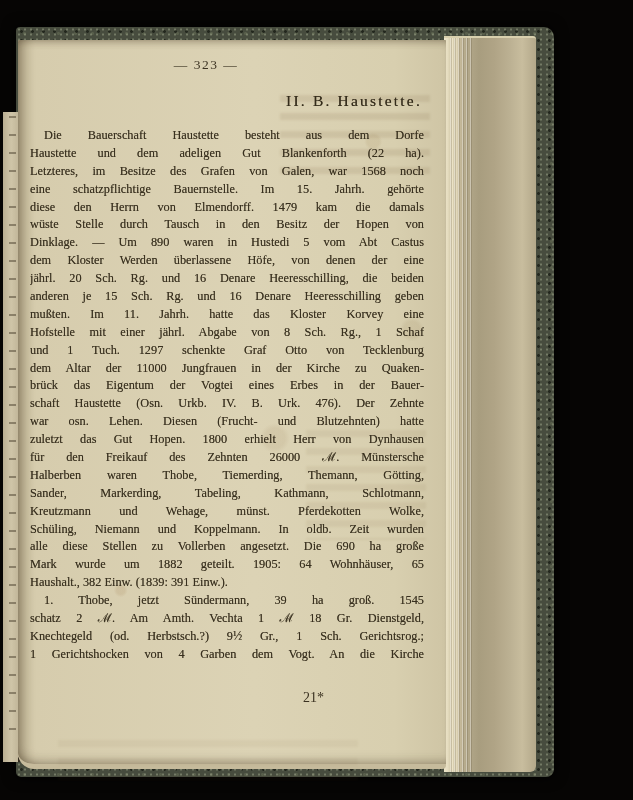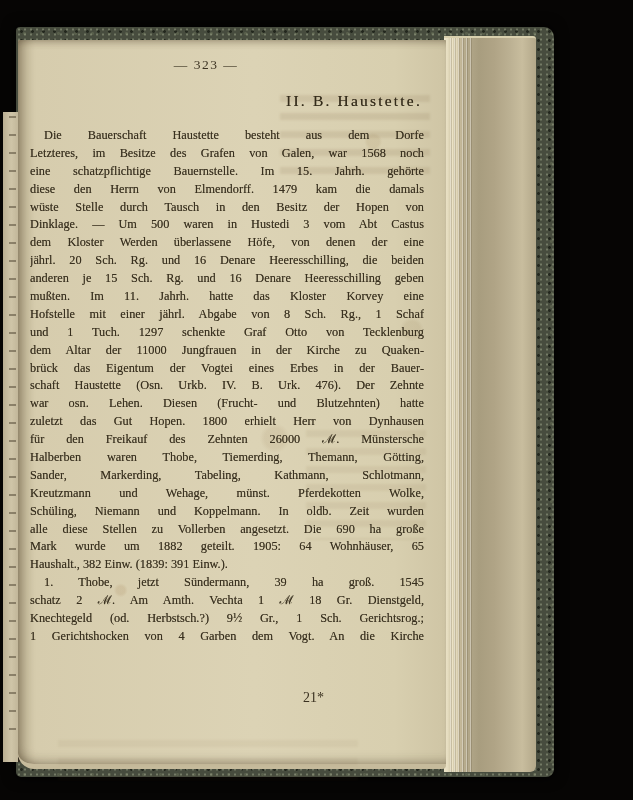--- a/index.html
+++ b/index.html
@@ -98,25 +98,26 @@
     <div class="ghost g2"></div>
     <div class="ghost g3"></div>
 
     <div class="pg-header">— 323 —</div>
 
     <div class="heading">II. B. Haustette.</div>
 
     <div class="body-text">
       <div class="para p1">
           <div class="line">Die Bauerschaft Haustette besteht aus dem Dorfe</div>
+          <div class="line">Haustette und dem adeligen Gut Blankenforth (22 ha).</div>
           <div class="line">Letzteres, im Besitze des Grafen von Galen, war 1568 noch</div>
           <div class="line">eine schatzpflichtige Bauernstelle. Im 15. Jahrh. gehörte</div>
           <div class="line">diese den Herrn von Elmendorff. 1479 kam die damals</div>
           <div class="line">wüste Stelle durch Tausch in den Besitz der Hopen von</div>
-          <div class="line">Dinklage. — Um 500 waren in Hustedi 3 vom Abt Castus</div>
+          <div class="line">Dinklage. — Um 890 waren in Hustedi 5 vom Abt Castus</div>
           <div class="line">dem Kloster Werden überlassene Höfe, von denen der eine</div>
           <div class="line">jährl. 20 Sch. Rg. und 16 Denare Heeresschilling, die beiden</div>
           <div class="line">anderen je 15 Sch. Rg. und 16 Denare Heeresschilling geben</div>
           <div class="line">mußten. Im 11. Jahrh. hatte das Kloster Korvey eine</div>
           <div class="line">Hofstelle mit einer jährl. Abgabe von 8 Sch. Rg., 1 Schaf</div>
           <div class="line">und 1 Tuch. 1297 schenkte Graf Otto von Tecklenburg</div>
           <div class="line">dem Altar der 11000 Jungfrauen in der Kirche zu Quaken-</div>
           <div class="line">brück das Eigentum der Vogtei eines Erbes in der Bauer-</div>
           <div class="line">schaft Haustette (Osn. Urkb. IV. B. Urk. 476). Der Zehnte</div>
           <div class="line">war osn. Lehen. Diesen (Frucht- und Blutzehnten) hatte</div>

